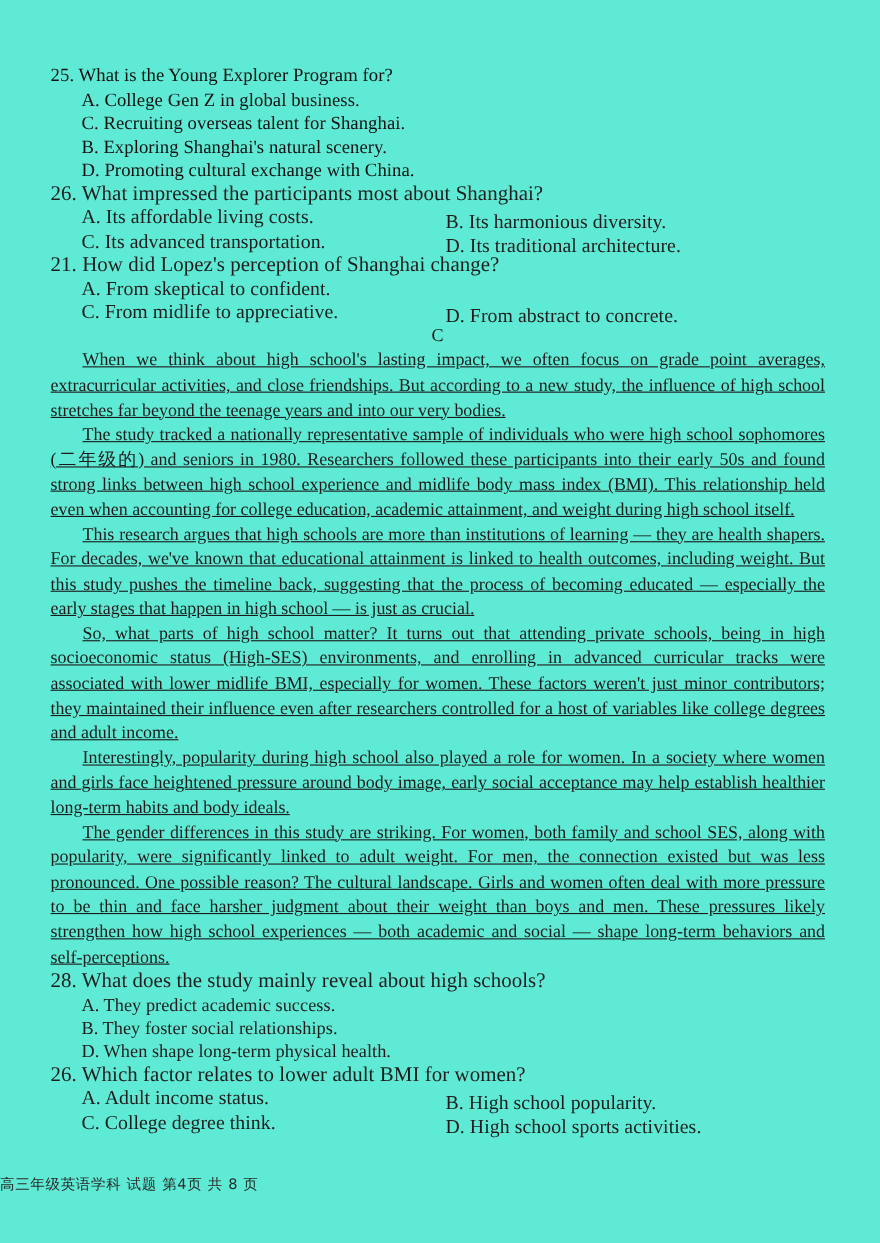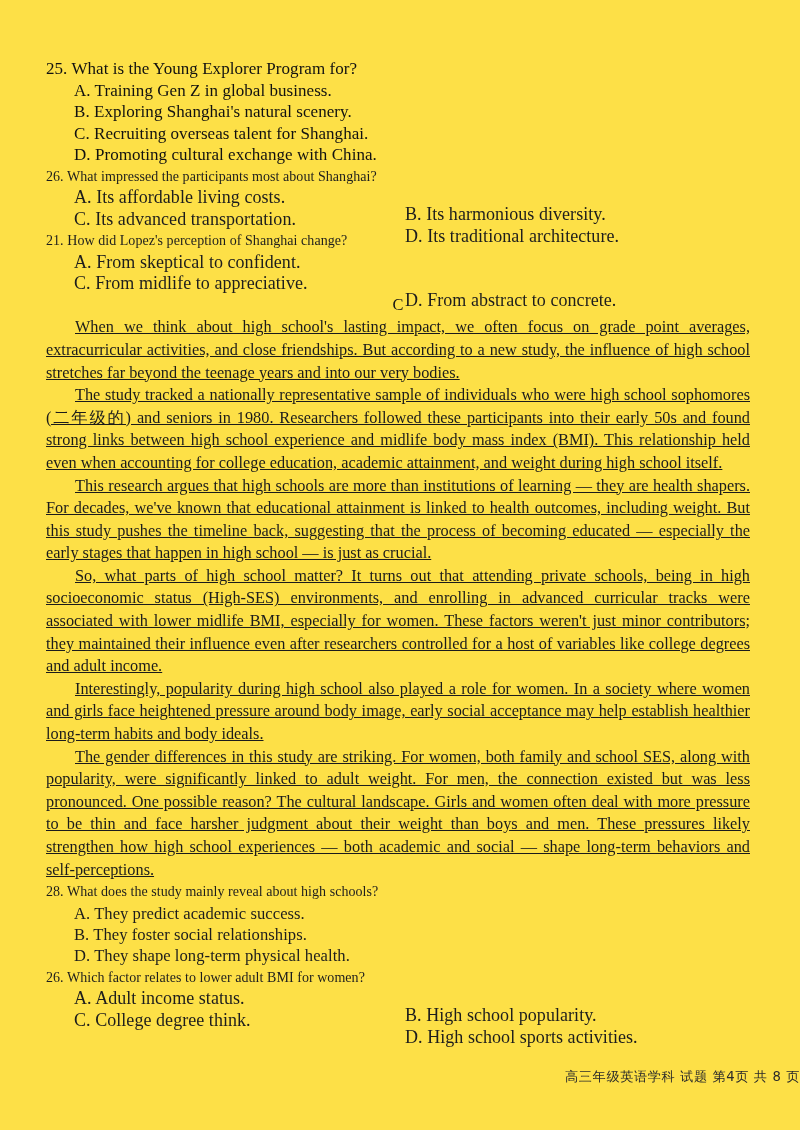--- a/index.html
+++ b/index.html
@@ -11,35 +11,35 @@
     width: 800px;
     height: 1130px;
     font-family: "Liberation Serif", "DejaVu Serif", serif;
     color: #151515;
     -webkit-font-smoothing: antialiased;
   }
   .page {
     position: relative;
     width: 800px;
     height: 1130px;
-    background: #fde047;
+    background: #5eead4;
     overflow: hidden;
   }
   .content {
     position: absolute;
     left: 46px;
     top: 58px;
     width: 704px;
   }
 
   
   .q-block { margin: 0 0 0 0; }
 
   .q-stem {
-    font-size: 14px;
+    font-size: 19px;
     line-height: 21.4px;
     letter-spacing: 0.05px;
     white-space: nowrap;
   }
   .q-stem .q-num { display: inline; }
 
   .opt-list { margin: 0; padding: 0; }
 
   .opt-line {
     font-size: 16.6px;
@@ -59,21 +59,21 @@
   }
   .opt-row .col-a {
     position: absolute;
     left: 28px;
     top: 0;
     white-space: nowrap;
   }
   .opt-row .col-b {
     position: absolute;
     left: 359px;
-    top: 17px;
+    top: 4px;
     white-space: nowrap;
   }
 
   
   .crisp .q-stem,
   .crisp .opt-line {
     font-size: 17px;
     line-height: 21.6px;
     color: #111;
   }
@@ -106,43 +106,43 @@
     hyphens: none;
   }
   .para.indent { text-indent: 29px; text-decoration: underline; }
 
   
   .footer {
     position: absolute;
     left: 0;
     right: 0;
     top: 1068px;
-    text-align: right;
+    text-align: left;
     font-family: "DejaVu Sans", "Liberation Sans", sans-serif;
     font-size: 13.2px;
     letter-spacing: 0.6px;
     color: #2a2a2a;
   }
 </style>
 </head>
 <body>
 
 <div class="page">
 
   <div class="content">
 
     <div class="q-block crisp">
       <div class="q-stem">
         <span class="q-num">25.</span>
         <span>What is the Young Explorer Program for?</span>
       </div>
       <div class="opt-list">
-        <div class="opt-line">A. Training Gen Z in global business.</div>
+        <div class="opt-line">A. College Gen Z in global business.</div>
+        <div class="opt-line">C. Recruiting overseas talent for Shanghai.</div>
         <div class="opt-line">B. Exploring Shanghai's natural scenery.</div>
-        <div class="opt-line">C. Recruiting overseas talent for Shanghai.</div>
         <div class="opt-line">D. Promoting cultural exchange with China.</div>
       </div>
     </div>
 
     <div class="q-block faded">
       <div class="q-stem">
         <span class="q-num">26.</span>
         <span>What impressed the participants most about Shanghai?</span>
       </div>
       <div class="opt-row">
@@ -181,21 +181,21 @@
     </div>
 
     <div class="q-block faded">
       <div class="q-stem">
         <span class="q-num">28.</span>
         <span>What does the study mainly reveal about high schools?</span>
       </div>
       <div class="opt-list">
         <div class="opt-line">A. They predict academic success.</div>
         <div class="opt-line">B. They foster social relationships.</div>
-        <div class="opt-line">D. They shape long-term physical health.</div>
+        <div class="opt-line">D. When shape long-term physical health.</div>
       </div>
     </div>
 
     <div class="q-block faded">
       <div class="q-stem">
         <span class="q-num">26.</span>
         <span>Which factor relates to lower adult BMI for women?</span>
       </div>
       <div class="opt-row">
         <span class="col-a">A. Adult income status.</span>

